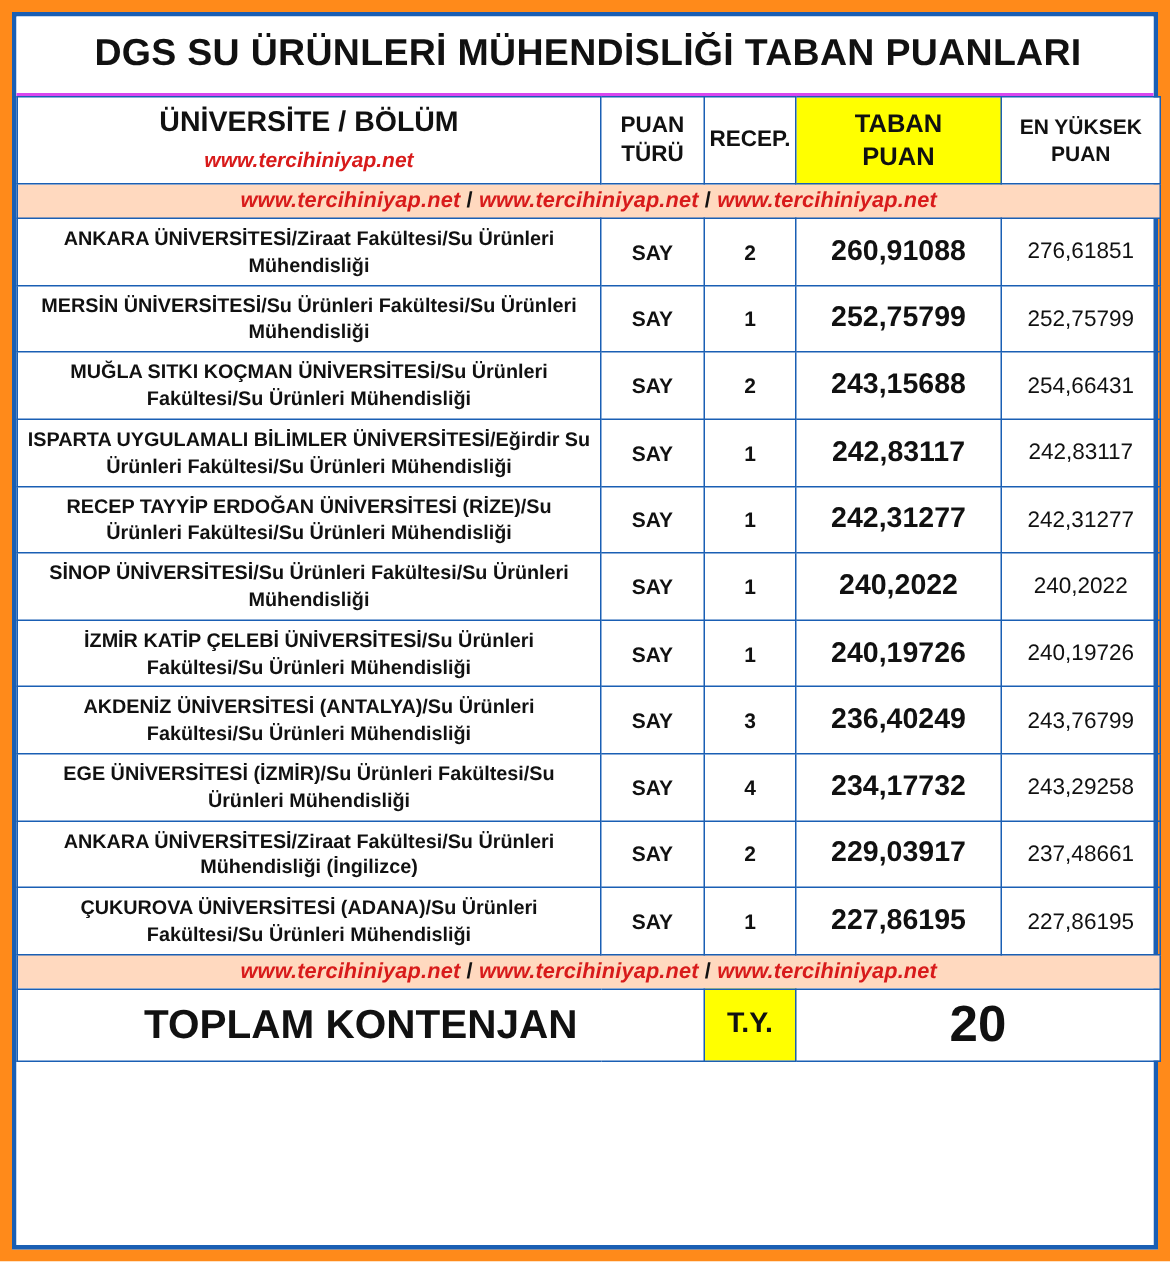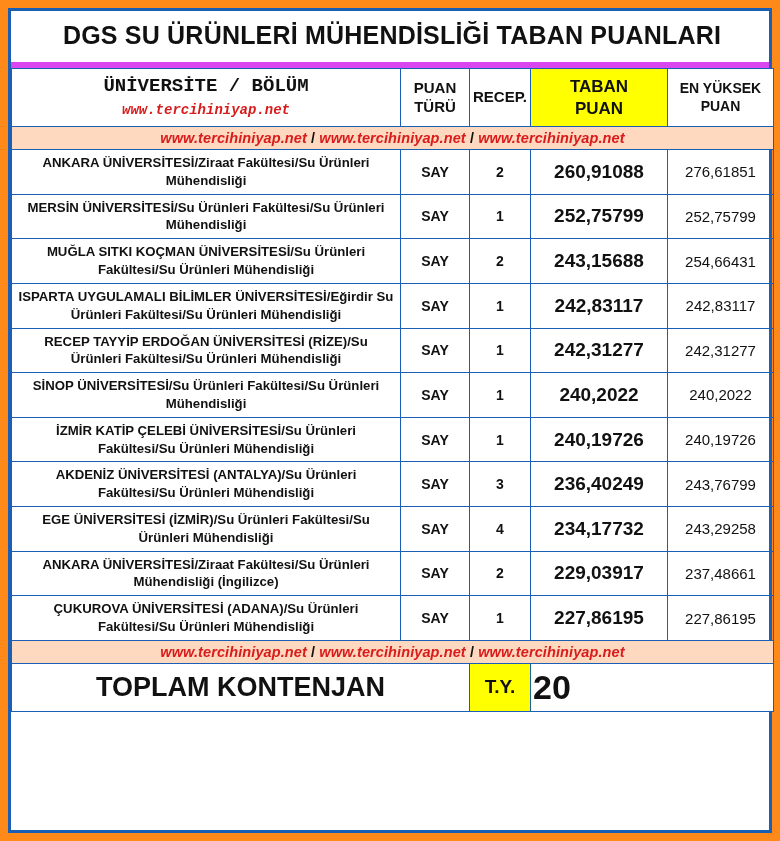--- a/index.html
+++ b/index.html
@@ -25,21 +25,21 @@
     width: 100%;
     height: 100%;
     background: #ffffff;
     border: 3px solid #1a5fb4;
     display: flex;
     flex-direction: column;
   }
   .title-bar {
     box-sizing: border-box;
     background: #ffffff;
-    border-bottom: 6px solid #d946ef;
+    border-bottom: 2px solid #d946ef;
     text-align: center;
     padding: 10px 4px 12px 8px;
   }
   .title-bar .title {
     font-size: 25px;
     font-weight: bold;
     color: #111111;
     letter-spacing: 0.2px;
   }
   table.main {
@@ -55,21 +55,20 @@
   col.c-uni   { width: 389px; }
   col.c-puan  { width: 69px; }
   col.c-kont  { width: 61px; }
   col.c-taban { width: 137px; }
   col.c-enyuksek { width: 106px; }
 
   .th-uni {
     text-align: center;
     padding: 6px 4px 8px 4px;
     background: #ffffff;
-    font-family: Liberation Mono, monospace;
   }
   .th-uni .l1 {
     font-size: 19px;
     font-weight: bold;
     color: #111111;
   }
   .th-uni .l2 {
     font-size: 14px;
     font-style: italic;
     color: #d81b1b;
@@ -161,20 +160,21 @@
   }
   .total-ty {
     text-align: center;
     font-size: 19px;
     font-weight: bold;
     color: #111111;
     background: #ffff00 !important;
     margin-left: 28px;
   }
   .total-value {
+    text-align: center;
     font-size: 34px;
     font-weight: bold;
     color: #111111;
   }
   .spacer {
     flex: 1 1 auto;
     background: #ffffff;
   }
 </style>
 </head>

